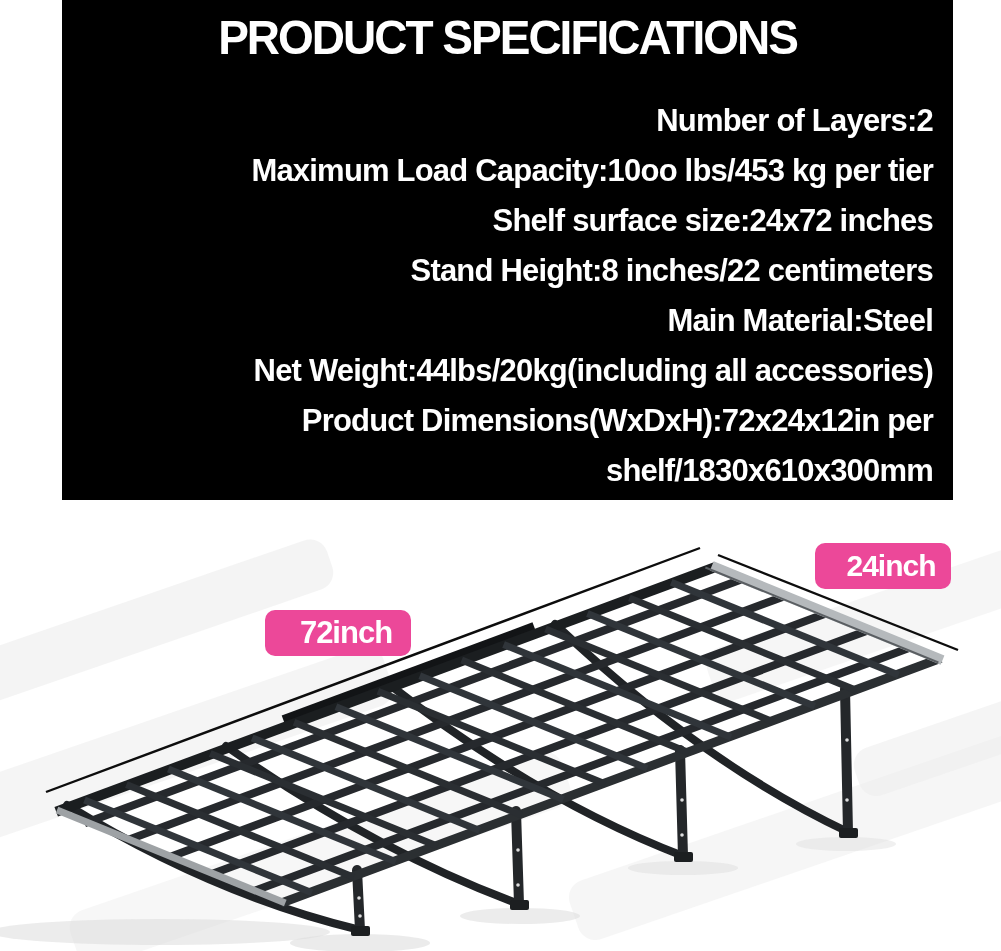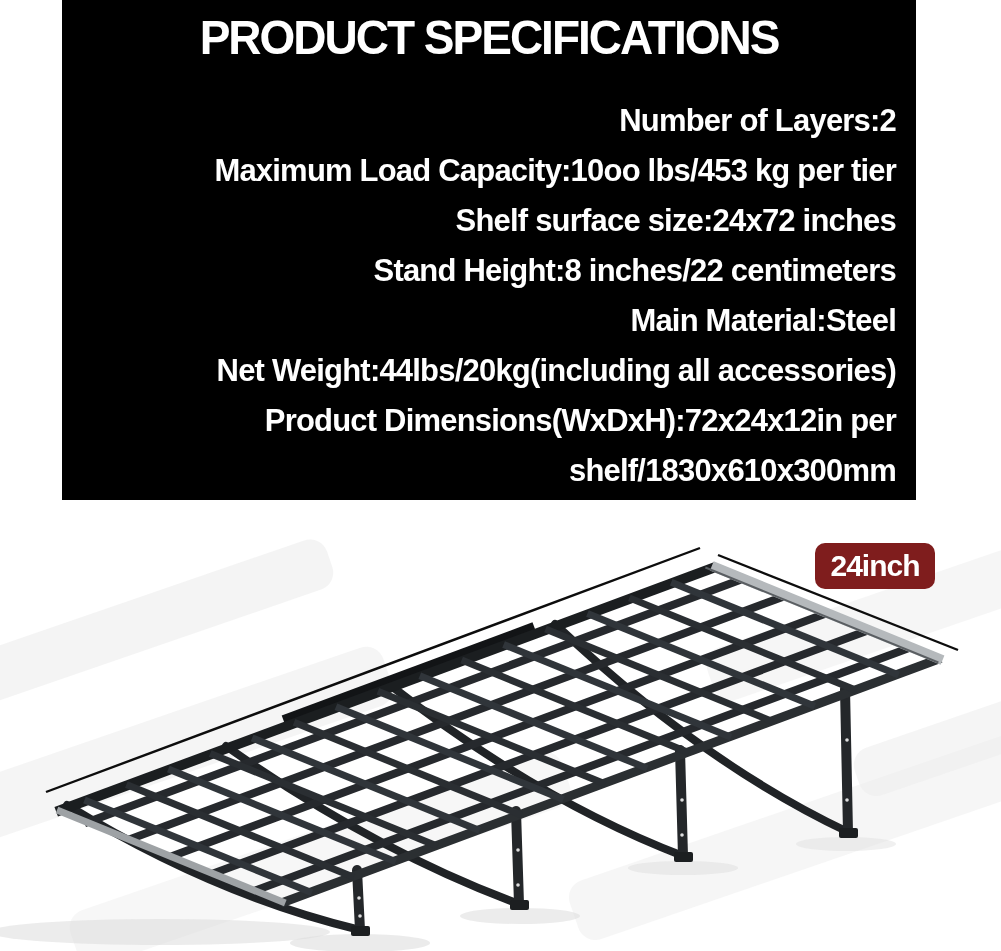--- a/index.html
+++ b/index.html
@@ -3,22 +3,22 @@
 <meta charset="utf-8">
 <style>
   html,body{
     margin:0;padding:0;width:1001px;height:951px;background:#ffffff;
     font-family:"Liberation Sans", sans-serif;overflow:hidden;position:relative;
   }
   .page{position:absolute;inset:0;width:1001px;height:951px;}
 
   
   .spec-panel{
-    position:absolute;left:62px;top:0;width:810px;height:500px;
-    background:#000000;color:#ffffff;padding-left:44px;
+    position:absolute;left:62px;top:0;width:891px;height:500px;
+    background:#000000;color:#ffffff;
   }
   .panel-title{
     position:absolute;top:8px;left:0;width:100%;
     text-align:center;font-size:46px;font-weight:bold;
     letter-spacing:-2px;transform:scaleY(1.06);transform-origin:top center;
     white-space:nowrap;
   }
   .spec-list{
     position:absolute;top:96px;left:46px;right:20px;text-align:right;
   }
@@ -26,23 +26,23 @@
     height:50px;line-height:50px;font-size:31px;font-weight:bold;
     letter-spacing:-0.8px;white-space:nowrap;transform:scaleY(1.04);
     transform-origin:left center;
   }
 
   
   .diagram{position:absolute;left:0;top:500px;width:1001px;height:451px;}
   .diagram svg{position:absolute;left:0;top:0;}
 
   .dim-label{
-    position:absolute;background:#7f1d1d;color:#ffffff;font-weight:bold;
+    position:absolute;background:#ec4899;color:#ffffff;font-weight:bold;
     display:flex;align-items:center;justify-content:center;
-    border-radius:10px;letter-spacing:-1px;
+    border-radius:10px;letter-spacing:-1px;padding-left:16px;
   }
   .dim-label.w72{left:265px;top:110px;width:130px;height:46px;font-size:31px;}
   .dim-label.d24{left:815px;top:43px;width:120px;height:46px;font-size:30px;}
 </style>
 </head>
 <body>
 
 <div class="page">
 
   <div class="spec-panel">
@@ -144,16 +144,17 @@
 
         <line x1="0.004" y1="0.01" x2="0.004" y2="0.99" stroke="#9ea2a5" stroke-width="7" vector-effect="non-scaling-stroke"></line>
         <line x1="0.998" y1="0.005" x2="0.998" y2="0.995" stroke="#b5b9bc" stroke-width="10" vector-effect="non-scaling-stroke"></line>
         <line x1="0.990" y1="0.0" x2="0.990" y2="1.0" stroke="#5a5e62" stroke-width="2" vector-effect="non-scaling-stroke"></line>
       </g>
 
       <line x1="46" y1="292" x2="700" y2="48" stroke="#0d0d0d" stroke-width="2.4"></line>
       <line x1="718" y1="55" x2="958" y2="150" stroke="#0d0d0d" stroke-width="2.4"></line>
     </svg>
 
+    <div class="dim-label w72">72inch</div>
     <div class="dim-label d24">24inch</div>
   </div>
 
 </div>
 
 </body></html>

